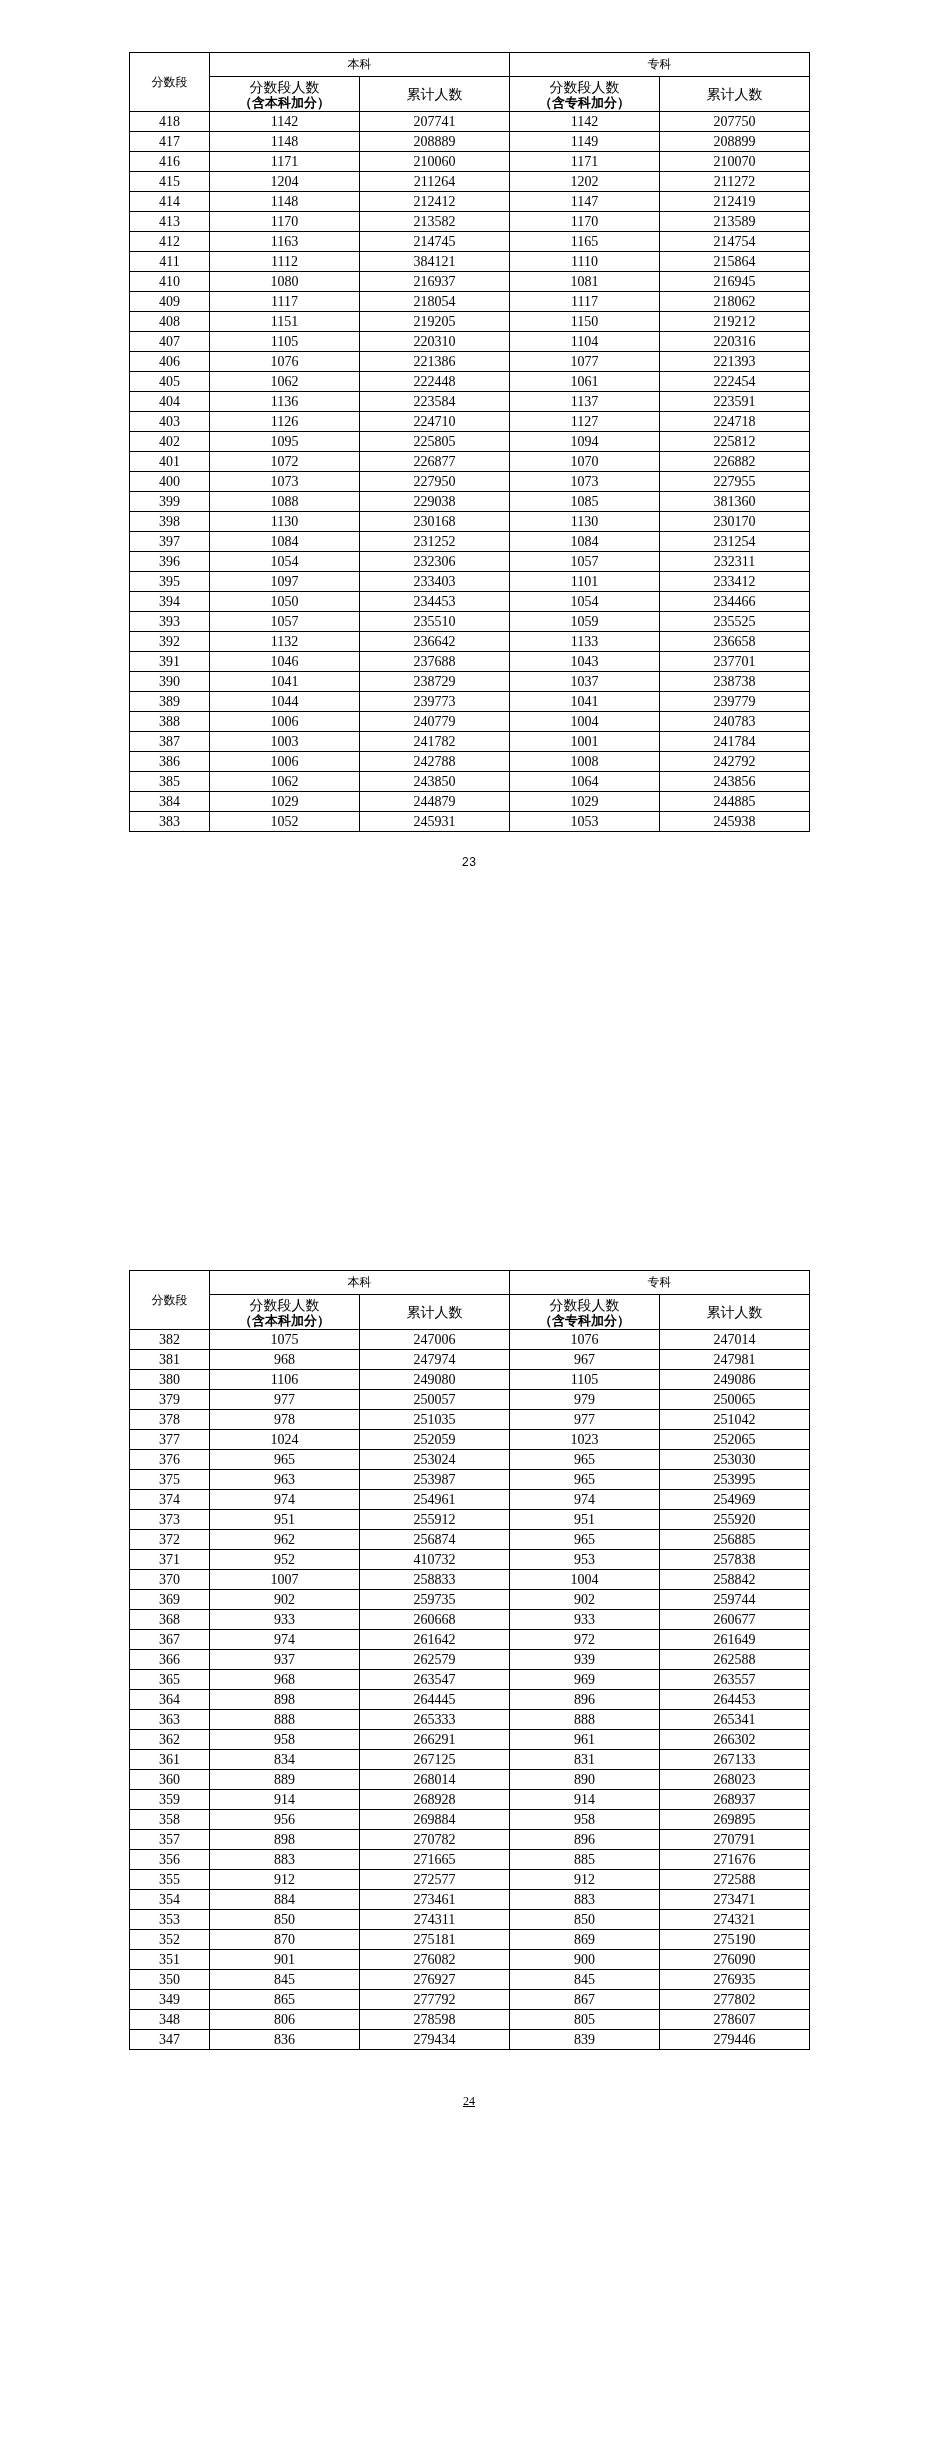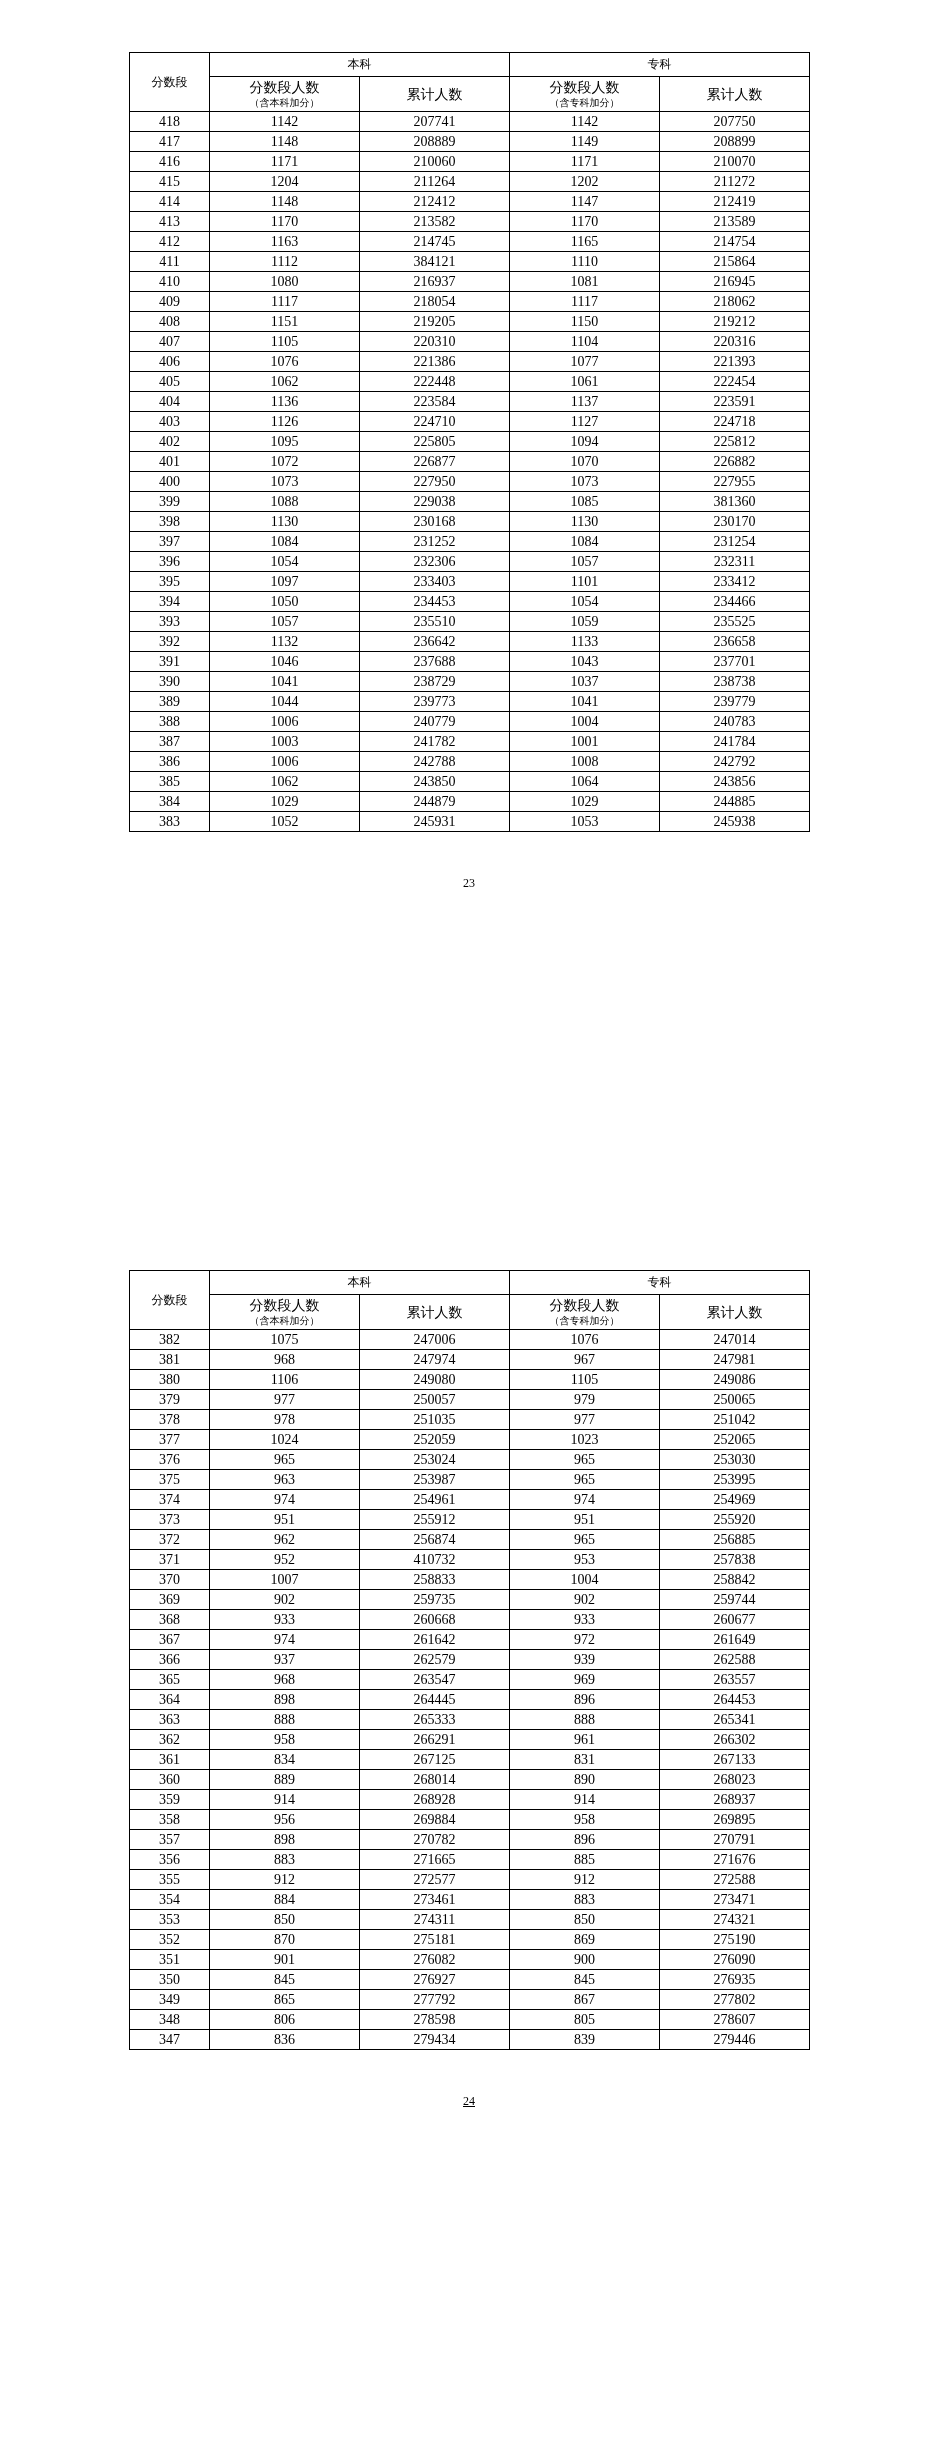--- a/index.html
+++ b/index.html
@@ -56,42 +56,43 @@
     line-height: 16px;
     font-family: "Liberation Sans", "DejaVu Sans", sans-serif;
     text-align: center;
   }
   th.score-head {
     font-size: 15px;
     font-family: "Liberation Sans", "DejaVu Sans", sans-serif;
   }
   th .sub {
     display: block;
-    font-size: 10px;
+    font-size: 13px;
     line-height: 15px;
+    font-weight: bold;
   }
   th .main {
     display: block;
     font-size: 14px;
     line-height: 16px;
   }
 
   tbody td {
     height: 19px;
     font-size: 14px;
     font-family: "Liberation Serif", "DejaVu Serif", serif;
   }
 
   .page-num {
     width: 100%;
     text-align: center;
     font-size: 12px;
     font-family: "Liberation Serif", "DejaVu Serif", serif;
   }
-  .page-1 .page-num { margin-top: 44px; }
+  .page-1 .page-num { margin-top: 24px; font-family: Liberation Mono, monospace; }
   .page-2 .page-num { margin-top: 44px; text-decoration: underline; }
 </style>
 </head>
 <body>
 
 <div class="page page-1">
   <div class="table-wrap">
     <table class="score-table">
       <colgroup>
         <col class="c-score">

